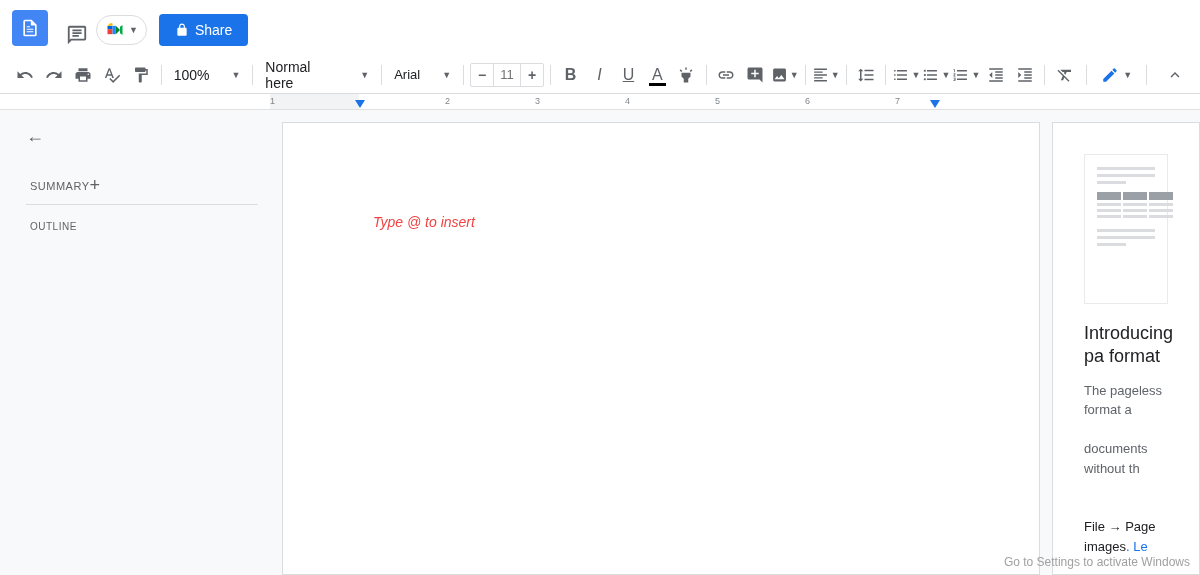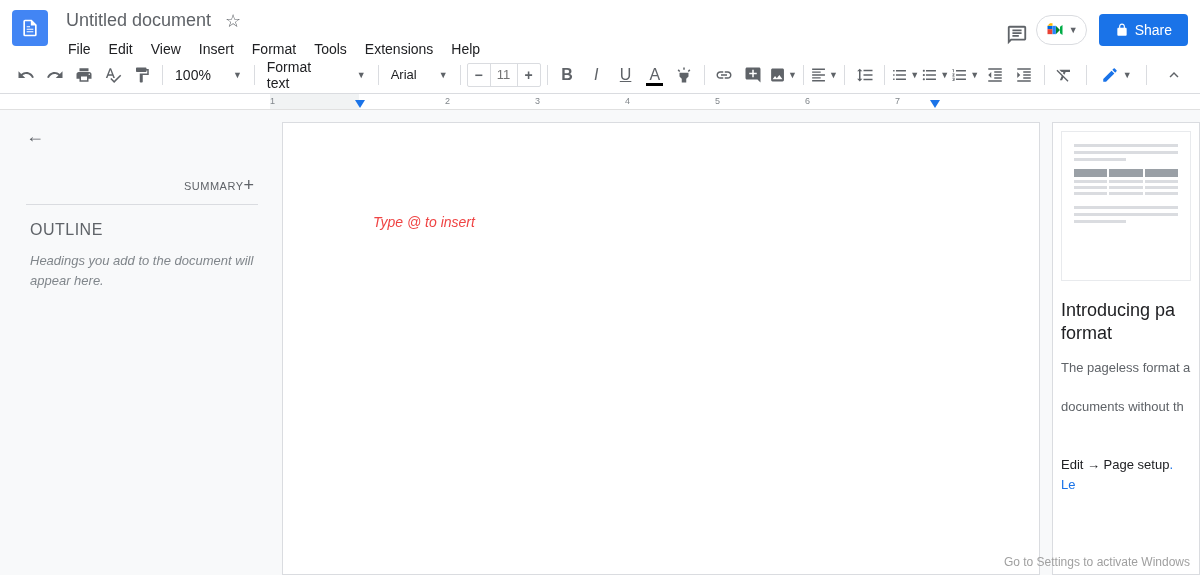--- a/index.html
+++ b/index.html
@@ -47,34 +47,34 @@
 .ruler-inactive { position: absolute; left: 0; width: 89px; height: 100%; background: #f1f3f4; }
 .ruler-marker-left { position: absolute; left: 85px; top: 6px; width: 0; height: 0; border-left: 5px solid transparent; border-right: 5px solid transparent; border-top: 8px solid #1a73e8; cursor: pointer; }
 .ruler-marker-right { position: absolute; left: 660px; top: 6px; width: 0; height: 0; border-left: 5px solid transparent; border-right: 5px solid transparent; border-top: 8px solid #1a73e8; cursor: pointer; }
 
 
 .content { display: flex; height: calc(100% - 110px); background: #f8f9fa; }
 
 
 .sidebar { width: 256px; background: #f8f9fa; padding: 16px 12px; }
 .back-arrow { color: #5f6368; cursor: pointer; margin-bottom: 20px; font-size: 18px; display: inline-block; }
-.summary-row { display: flex; justify-content: flex-end; align-items: center; padding: 8px 4px; border-bottom: 1px solid #dadce0; margin-bottom: 4px; }
+.summary-row { display: flex; justify-content: flex-start; align-items: center; padding: 8px 4px; border-bottom: 1px solid #dadce0; margin-bottom: 4px; }
 .section-title { font-size: 11px; font-weight: 500; color: #5f6368; letter-spacing: 0.5px; }
 .add-summary { font-size: 18px; color: #5f6368; cursor: pointer; }
-.outline-title { padding: 12px 4px 8px; font-size: 16px; font-weight: 500; color: #5f6368; letter-spacing: 0.5px; }
+.outline-title { padding: 12px 4px 8px; font-size: 10px; font-weight: 500; color: #5f6368; letter-spacing: 0.5px; }
 .outline-hint { font-size: 13px; color: #80868b; font-style: italic; padding: 4px; line-height: 1.5; }
 
 
 .page-wrapper { flex: 1; padding: 12px 0 0 12px; display: flex; justify-content: flex-start; overflow: hidden; }
 .page { width: 762px; min-height: 100%; background: #fff; border: 1px solid #dadce0; padding: 90px 90px; position: relative; }
 .page-placeholder { color: #ef4444; font-style: italic; font-size: 14px; }
 .vruler { width: 14px; }
 
 
-.right-panel { width: 148px; background: #fff; border: 1px solid #dadce0; margin: 12px 0 0 12px; padding: 8px; overflow: hidden; }
+.right-panel { width: 148px; background: #fff; border: 1px solid #dadce0; margin: 12px 0 0 12px; padding: 31px; overflow: hidden; }
 .preview-box { width: 100%; height: 150px; border: 1px solid #e8eaed; margin-bottom: 18px; padding: 12px; }
 .preview-line { height: 3px; background: #dadce0; margin-bottom: 4px; }
 .preview-line.short { width: 50%; }
 .preview-table { display: flex; gap: 2px; margin: 8px 0; }
 .preview-col { flex: 1; }
 .preview-cell { height: 3px; background: #dadce0; margin-bottom: 3px; }
 .preview-cell.header { height: 4px; background: #9aa0a6; }
 .panel-heading { font-size: 18px; color: #202124; margin-bottom: 12px; line-height: 1.3; font-family: "Google Sans", Arial, sans-serif; }
 .panel-text { font-size: 13px; color: #5f6368; line-height: 1.5; }
 .panel-text b { font-weight: 500; color: #202124; }
@@ -87,36 +87,20 @@
 </style>
 </head>
 <body>
 
 <div class="header">
   <div class="docs-logo">
     <svg viewBox="0 0 24 24">
         <path d="M14 2H6a2 2 0 0 0-2 2v16a2 2 0 0 0 2 2h12a2 2 0 0 0 2-2V8l-6-6zM6 20V4h7v5h5v11H6zm2-7h8v1H8v-1zm0 3h8v1H8v-1zm0-6h4v1H8v-1z"></path>
       </svg>
   </div>
-  <div class="header-center">
-    <div class="title-row">
-      <span class="doc-title">Untitled document</span>
-      <span class="star">☆</span>
-    </div>
-    <div class="menu-row">
-      <span class="menu-item">File</span>
-      <span class="menu-item">Edit</span>
-      <span class="menu-item">View</span>
-      <span class="menu-item">Insert</span>
-      <span class="menu-item">Format</span>
-      <span class="menu-item">Tools</span>
-      <span class="menu-item">Extensions</span>
-      <span class="menu-item">Help</span>
-    </div>
-  </div>
   <div class="header-right">
     <div class="comments-icon">
       <svg viewBox="0 0 24 24" width="22" height="22">
           <path fill="#5f6368" d="M20 2H4c-1.1 0-2 .9-2 2v18l4-4h14c1.1 0 2-.9 2-2V4c0-1.1-.9-2-2-2zm0 14H5.2L4 17.2V4h16v12zM7 9h10v2H7zm0-3h10v2H7zm0 6h7v2H7z"></path>
         </svg>
     </div>
     <div class="meet-btn">
       <svg class="meet-logo" viewBox="0 0 24 24">
           <path fill="#00832d" d="M13 7v10l5-5z"></path>
           <path fill="#0066da" d="M3 7h6v4H3z"></path>
@@ -162,21 +146,21 @@
         <path d="M18 4V3c0-.55-.45-1-1-1H5c-.55 0-1 .45-1 1v4c0 .55.45 1 1 1h12c.55 0 1-.45 1-1V6h1v4H9v11c0 .55.45 1 1 1h2c.55 0 1-.45 1-1v-9h8V4h-3z"></path>
       </svg>
     </div>
   <div class="tb-sep"></div>
   <div class="zoom-select">
     <span>100%</span>
     <span class="dropdown-arrow">▼</span>
   </div>
   <div class="tb-sep"></div>
   <div class="style-select">
-    <span>Format text</span>
+    <span>Normal here</span>
     <span class="dropdown-arrow">▼</span>
   </div>
   <div class="tb-sep"></div>
   <div class="font-select">
     <span>Arial</span>
     <span class="dropdown-arrow">▼</span>
   </div>
   <div class="tb-sep"></div>
   <div class="font-size-box">
     <span class="font-size-btn">−</span>
@@ -298,21 +282,20 @@
 
 <div class="content">
   <div class="vruler"></div>
   <div class="sidebar">
     <span class="back-arrow">←</span>
     <div class="summary-row">
       <span class="section-title">SUMMARY</span>
       <span class="add-summary">+</span>
     </div>
     <div class="outline-title">OUTLINE</div>
-    <div class="outline-hint">Headings you add to the document will appear here.</div>
   </div>
 
   <div class="page-wrapper">
     <div class="page">
       <span class="page-placeholder">Type @ to insert</span>
     </div>
   </div>
 
   <div class="right-panel">
     <div class="preview-box">
@@ -343,20 +326,20 @@
         <div class="preview-line"></div>
         <div class="preview-line short"></div>
     </div>
     <div class="panel-heading">Introducing pa format</div>
     <div class="panel-text">
       <span>The pageless format a</span><br>
       <br>
       <span>documents without th</span><br>
       <br>
       <br>
-      <b>Edit → Page setup</b><span class="panel-link">. Le</span>
+      <b>File → Page images</b><span class="panel-link">. Le</span>
     </div>
   </div>
 </div>
 
 <div class="watermark">
   <div class="w2">Go to Settings to activate Windows</div>
 </div>
 
 </body></html>

